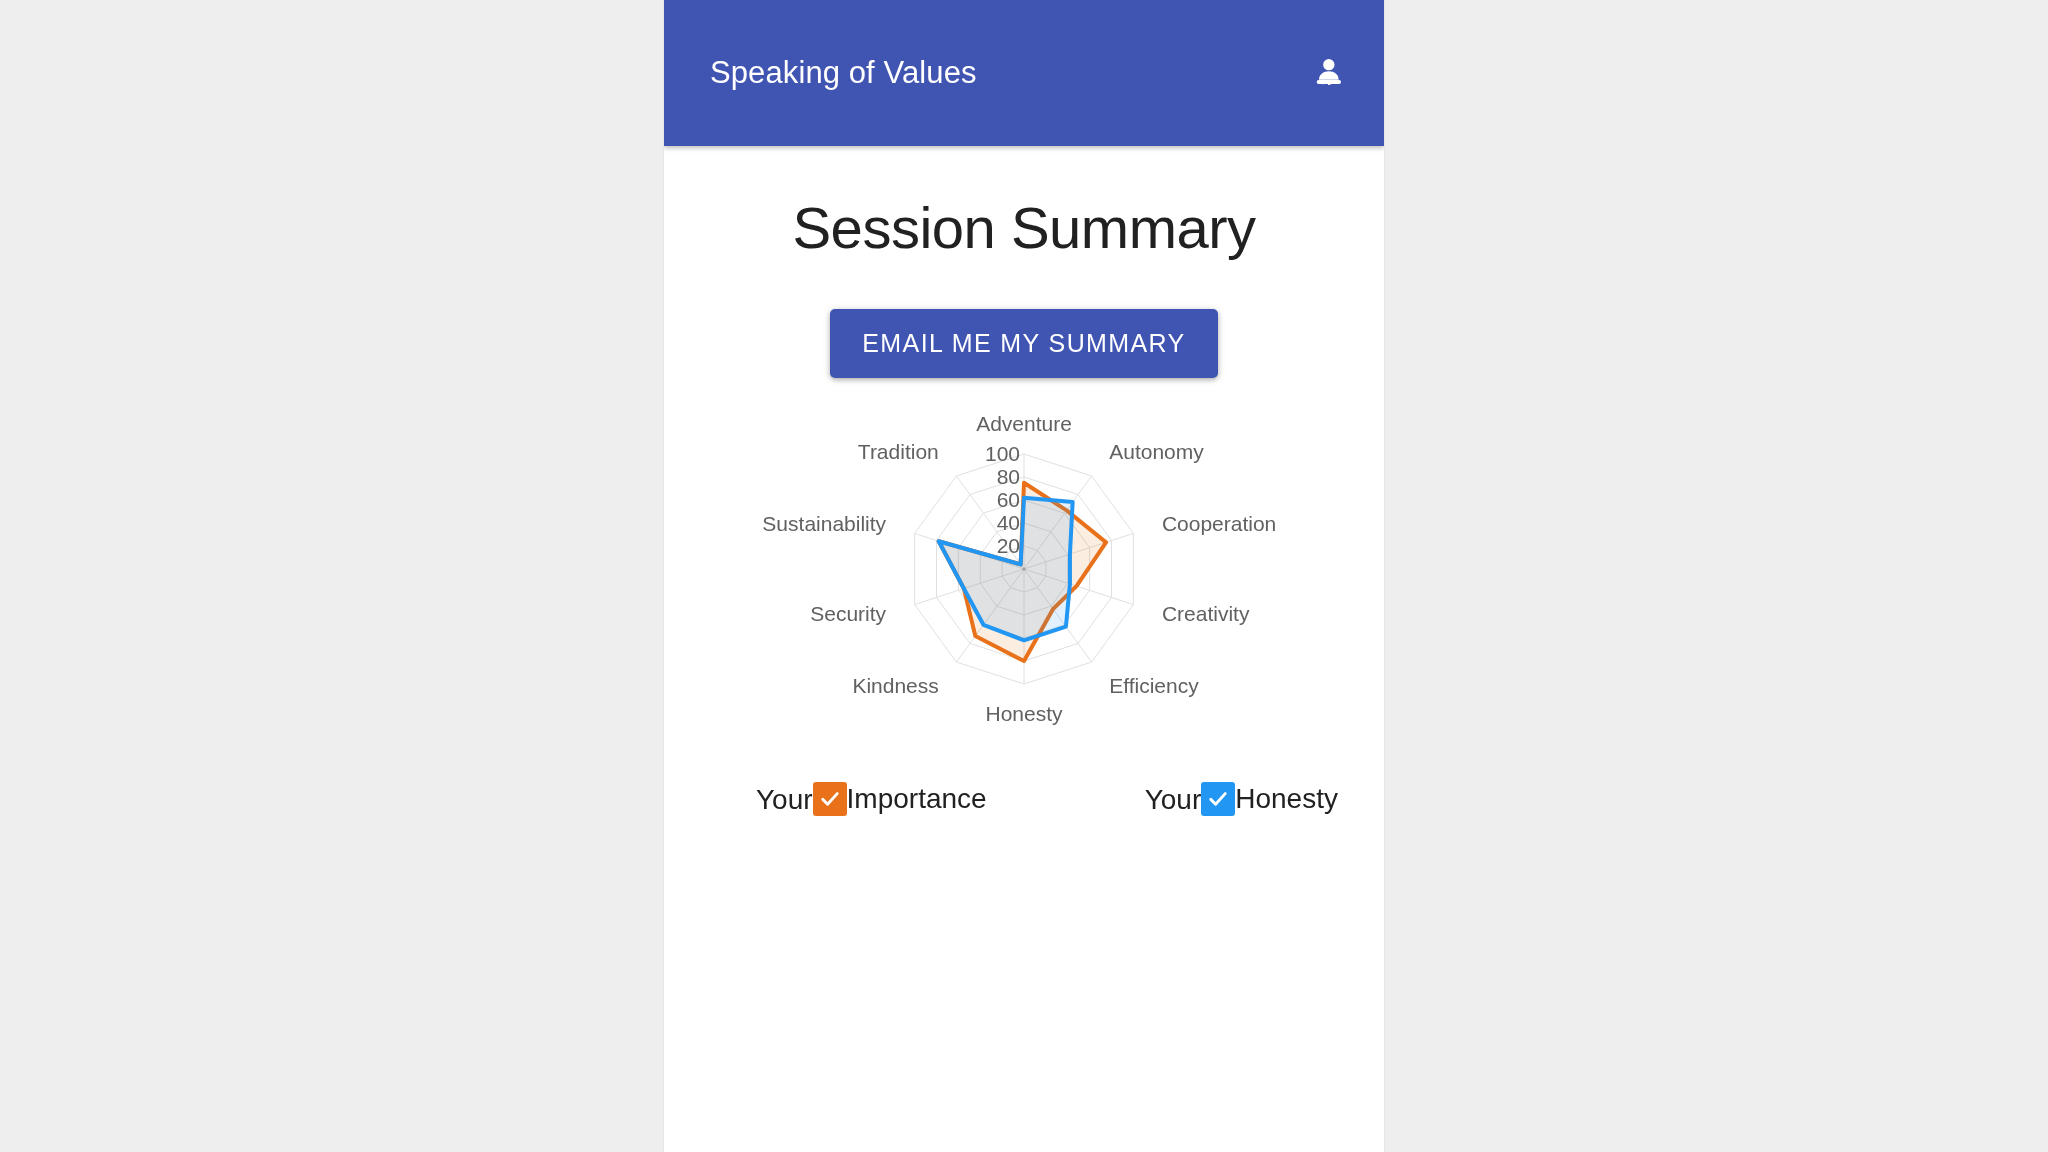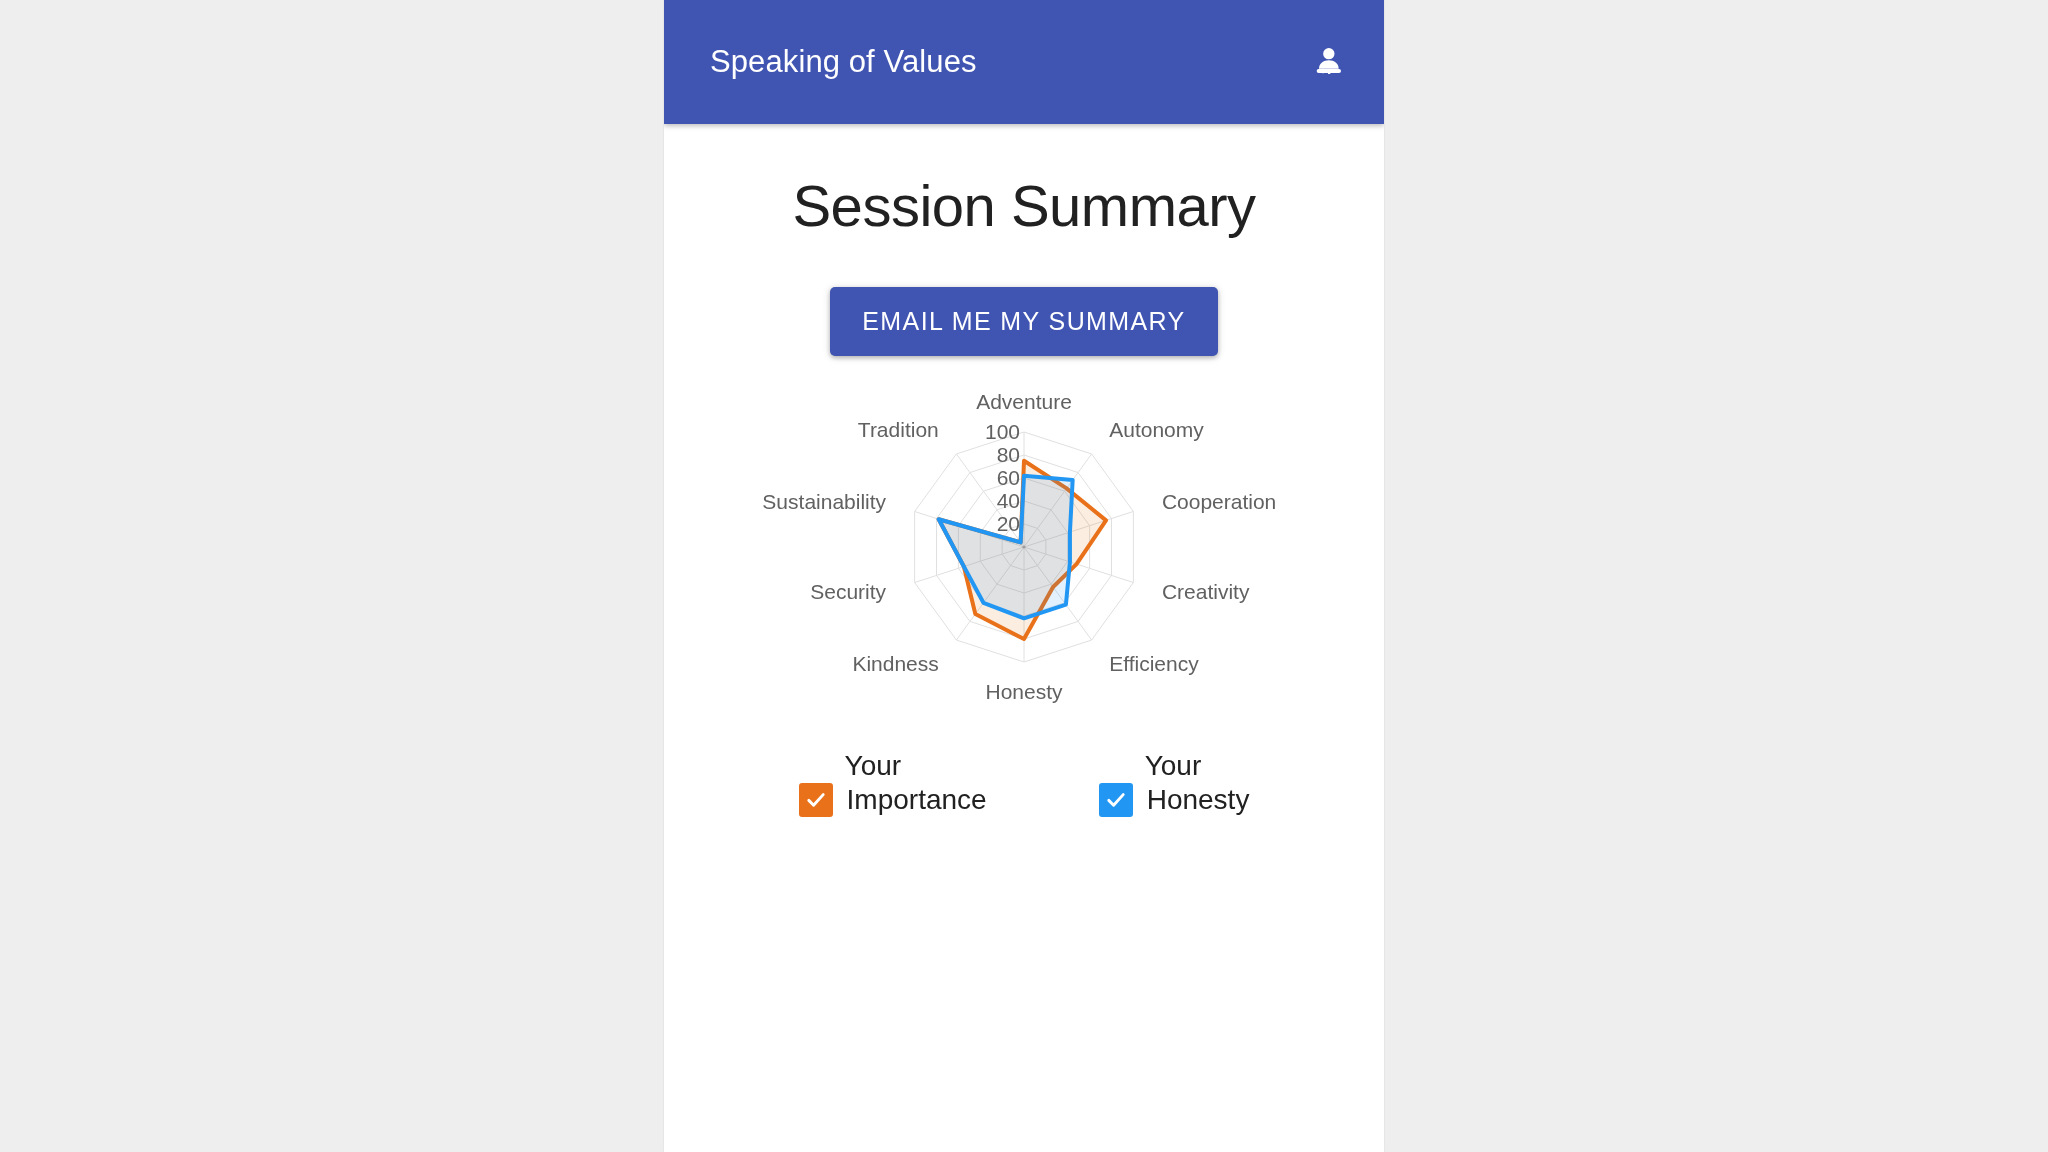--- a/index.html
+++ b/index.html
@@ -28,21 +28,21 @@
     width: 720px;
     height: 1152px;
     background: #ffffff;
     box-shadow: 0 0 2px rgba(0,0,0,0.10);
     overflow: hidden;
   }
 
   
   .appbar {
     position: relative;
-    height: 124px;
+    height: 146px;
     background: #4054b2;
     box-shadow: 0 2px 5px rgba(0,0,0,0.26);
     display: flex;
     align-items: center;
     justify-content: space-between;
     padding: 0 28px 0 46px;
     box-sizing: border-box;
   }
   .appbar-title {
     color: #ffffff;
@@ -154,34 +154,34 @@
   
   .legend {
     display: flex;
     justify-content: center;
     gap: 112px;
     margin-top: 26px;
     padding-bottom: 20px;
   }
   .legend-item {
     display: flex;
-    flex-direction: column;
+    flex-direction: row;
     align-items: flex-start;
     cursor: pointer;
+    margin-top: 12px;
   }
   .legend-top {
     font-size: 28px;
     color: #212121;
     padding-left: 46px;
     line-height: 1.25;
   }
   .legend-bottom {
     display: flex;
     align-items: center;
-    gap: 14px;
   }
   .checkbox {
     width: 34px;
     height: 34px;
     border-radius: 3px;
     display: flex;
     align-items: center;
     justify-content: center;
     flex: none;
   }

